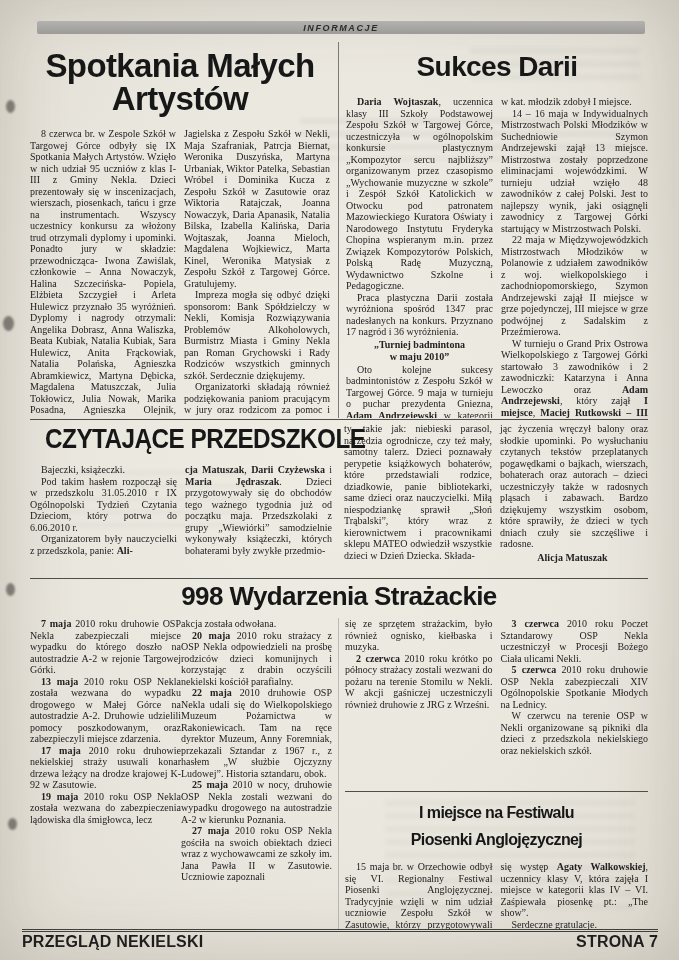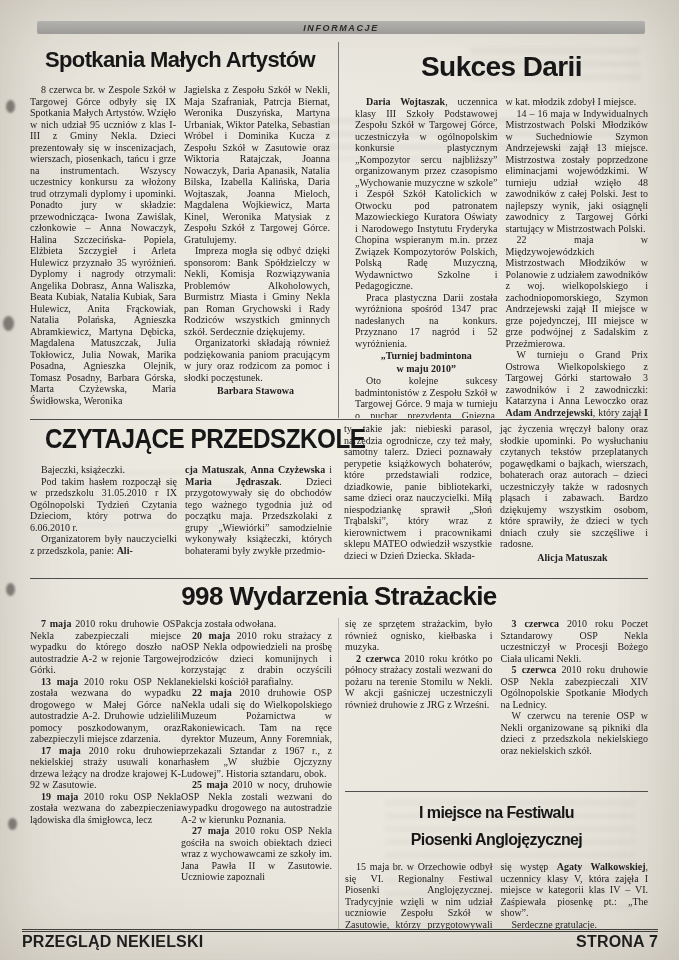--- a/index.html
+++ b/index.html
@@ -11,38 +11,38 @@
     font-family:"Liberation Serif","DejaVu Serif",serif;color:#262626;
   }
   
   .kicker{position:absolute;left:37px;top:21px;width:608px;height:13px;border-radius:2px;
     background:linear-gradient(#b3b2af,#9c9b98);display:flex;align-items:center;justify-content:center;}
   .kicker span{font-family:"Liberation Sans","DejaVu Sans",sans-serif;font-weight:bold;font-style:italic;
     font-size:9px;letter-spacing:1.6px;color:#2c2c2c;}
   
   .h{font-family:"Liberation Sans","DejaVu Sans",sans-serif;font-weight:bold;color:#171717;
      text-align:center;line-height:1;letter-spacing:-0.6px;}
-  .h-artists{font-size:22px;margin:7px 0 13px;}
+  .h-artists{font-size:33px;margin:7px 0 13px;}
   .h-daria{font-size:28px;margin:11px 0 15px;}
   .h-przed{font-size:27px;margin:3px 0 11px;white-space:nowrap;transform:scaleX(.9);transform-origin:50% 50%;}
   .h-straz{font-size:26px;margin:1px 0 9px;}
   .h-fest{font-size:16px;line-height:27px;margin:7px 0 8px;}
   
   .cols{display:flex;gap:8px;font-family:Liberation Serif, serif;}
   .col{flex:1;min-width:0;font-size:10px;line-height:11.5px;text-align:justify;color:#222;}
   .para{margin:0;text-align:justify;}
   .para.indent{text-indent:11px;}
   .para.flush{text-indent:0;}
   .para.center{text-align:center;text-indent:0;margin:1px 0;}
   .para.right{text-align:center;text-indent:0;margin-top:2px;padding-right:3px;}
   .b{font-weight:bold;}
   
   .row1{position:absolute;left:30px;top:42px;width:618px;height:376px;display:flex;overflow:hidden;}
   .row1-left{width:300px;padding-right:8px;}
-  .row1-right{flex:1;border-left:1px solid #7a7a76;padding-left:16px;}
+  .row1-right{flex:1;border-left:1px solid #7a7a76;padding-left:7px;}
   .rule{position:absolute;left:30px;width:618px;border-top:1px solid #4e4e4a;}
   .rule1{top:419px;}
   .rule2{top:578px;}
   .przed{position:absolute;left:30px;top:423px;width:618px;height:153px;display:flex;overflow:hidden;}
   .przed-left{width:302px;padding-right:6px;}
   .przed-left .cols{height:104px;overflow:hidden;}
   .przed-right{flex:1;padding-left:6px;}
   .straz{position:absolute;left:30px;top:582px;width:618px;height:347px;overflow:hidden;}
   .straz-body{display:flex;}
   .straz-left{width:302px;display:flex;padding-right:6px;}
@@ -101,21 +101,21 @@
             <p class="para indent"><span>Organizatorki składają również podziękowania paniom pracującym w jury oraz rodzicom za pomoc i słodki poczęstunek.</span></p>
             <p class="para right"><span class="b">Barbara Stawowa</span></p>
           </div>
       </div>
     </div>
     <div class="row1-right">
       <div class="h h-daria">Sukces Darii</div>
       <div class="cols">
         <div class="col">
             <p class="para indent"><span class="b">Daria Wojtaszak</span><span>, uczennica klasy III Szkoły Podstawowej Zespołu Szkół w Targowej Górce, uczestniczyła w ogólnopolskim konkursie plastycznym „Kompozytor sercu najbliższy” organizowanym przez czasopismo „Wychowanie muzyczne w szkole” i Zespół Szkół Katolickich w Otwocku pod patronatem Mazowieckiego Kuratora Oświaty i Narodowego Instytutu Fryderyka Chopina wspieranym m.in. przez Związek Kompozytorów Polskich, Polską Radę Muzyczną, Wydawnictwo Szkolne i Pedagogiczne.</span></p>
-            <p class="para indent"><span>Praca plastyczna Darii została wyróżniona spośród 1347 prac nadesłanych na konkurs. Przyznano 17 nagród i 52 wyróżnienia.</span></p>
+            <p class="para indent"><span>Praca plastyczna Darii została wyróżniona spośród 1347 prac nadesłanych na konkurs. Przyznano 17 nagród i 36 wyróżnienia.</span></p>
             <p class="para center"><span class="b">„Turniej badmintona</span></p>
             <p class="para center"><span class="b">w maju 2010”</span></p>
             <p class="para indent"><span>Oto kolejne sukcesy badmintonistów z Zespołu Szkół w Targowej Górce. 9 maja w turnieju o puchar prezydenta Gniezna, </span><span class="b">Adam Andrzejewski</span><span> w kategorii junior młodszy zajął I miejsce a w kat. junior-II miejsce. Szymon Andrzejewski</span></p>
           </div>
         <div class="col">
             <p class="para flush"><span>w kat. młodzik zdobył I miejsce.</span></p>
             <p class="para indent"><span>14 – 16 maja w Indywidualnych Mistrzostwach Polski Młodzików w Suchedniowie Szymon Andrzejewski zajął 13 miejsce. Mistrzostwa zostały poprzedzone eliminacjami wojewódzkimi. W turnieju udział wzięło 48 zawodników z całej Polski. Jest to najlepszy wynik, jaki osiągnęli zawodnicy z Targowej Górki startujący w Mistrzostwach Polski.</span></p>
             <p class="para indent"><span>22 maja w Międzywojewódzkich Mistrzostwach Młodzików w Polanowie z udziałem zawodników z woj. wielkopolskiego i zachodniopomorskiego, Szymon Andrzejewski zajął II miejsce w grze pojedynczej, III miejsce w grze podwójnej z Sadalskim z Przeźmierowa.</span></p>
             <p class="para indent"><span>W turnieju o Grand Prix Ostrowa Wielkopolskiego z Targowej Górki startowało 3 zawodników i 2 zawodniczki: Katarzyna i Anna Lewoczko oraz </span><span class="b">Adam Andrzejewski</span><span>, który zajął </span><span class="b">I miejsce</span><span>, </span><span class="b">Maciej Rutkowski – III miejsce</span></p>
           </div>
@@ -128,21 +128,21 @@
   <div class="przed">
     <div class="przed-left">
       <div class="h h-przed">CZYTAJĄCE PRZEDSZKOLE</div>
       <div class="cols">
         <div class="col">
             <p class="para indent"><span>Bajeczki, książeczki.</span></p>
             <p class="para indent"><span>Pod takim hasłem rozpoczął się w przedszkolu 31.05.2010 r IX Ogólnopolski Tydzień Czytania Dzieciom, który potrwa do 6.06.2010 r.</span></p>
             <p class="para indent"><span>Organizatorem były nauczycielki z przedszkola, panie: </span><span class="b">Ali-</span></p>
           </div>
         <div class="col">
-            <p class="para flush"><span class="b">cja Matuszak</span><span>, </span><span class="b">Anna Czyżewska</span><span> i </span><span class="b">Maria Jędraszak</span><span>. Dzieci przygotowywały się do obchodów tego ważnego tygodnia już od początku maja. Przedszkolaki z grupy „Wiewiórki” samodzielnie wykonywały książeczki, których bohaterami były zwykłe przedmio-</span></p>
+            <p class="para flush"><span class="b">cja Matuszak</span><span>, </span><span class="b">Darii Czyżewska</span><span> i </span><span class="b">Maria Jędraszak</span><span>. Dzieci przygotowywały się do obchodów tego ważnego tygodnia już od początku maja. Przedszkolaki z grupy „Wiewiórki” samodzielnie wykonywały książeczki, których bohaterami były zwykłe przedmio-</span></p>
           </div>
       </div>
     </div>
     <div class="przed-right">
       <div class="cols">
         <div class="col">
             <p class="para flush"><span>ty, takie jak: niebieski parasol, narzędzia ogrodnicze, czy też mały, samotny talerz. Dzieci poznawały perypetie książkowych bohaterów, które przedstawiali rodzice, dziadkowie, panie bibliotekarki, same dzieci oraz nauczycielki. Miłą niespodziankę sprawił „Słoń Trąbalski”, który wraz z kierownictwem i pracownikami sklepu MATEO odwiedził wszystkie dzieci w Dzień Dziecka. Składa-</span></p>
           </div>
         <div class="col">
             <p class="para flush"><span>jąc życzenia wręczył balony oraz słodkie upominki. Po wysłuchaniu czytanych tekstów przeplatanych pogawędkami o bajkach, wierszach, bohaterach oraz autorach – dzieci uczestniczyły także w radosnych pląsach i zabawach. Bardzo dziękujemy wszystkim osobom, które sprawiły, że dzieci w tych dniach czuły sie szczęśliwe i radosne.</span></p>

